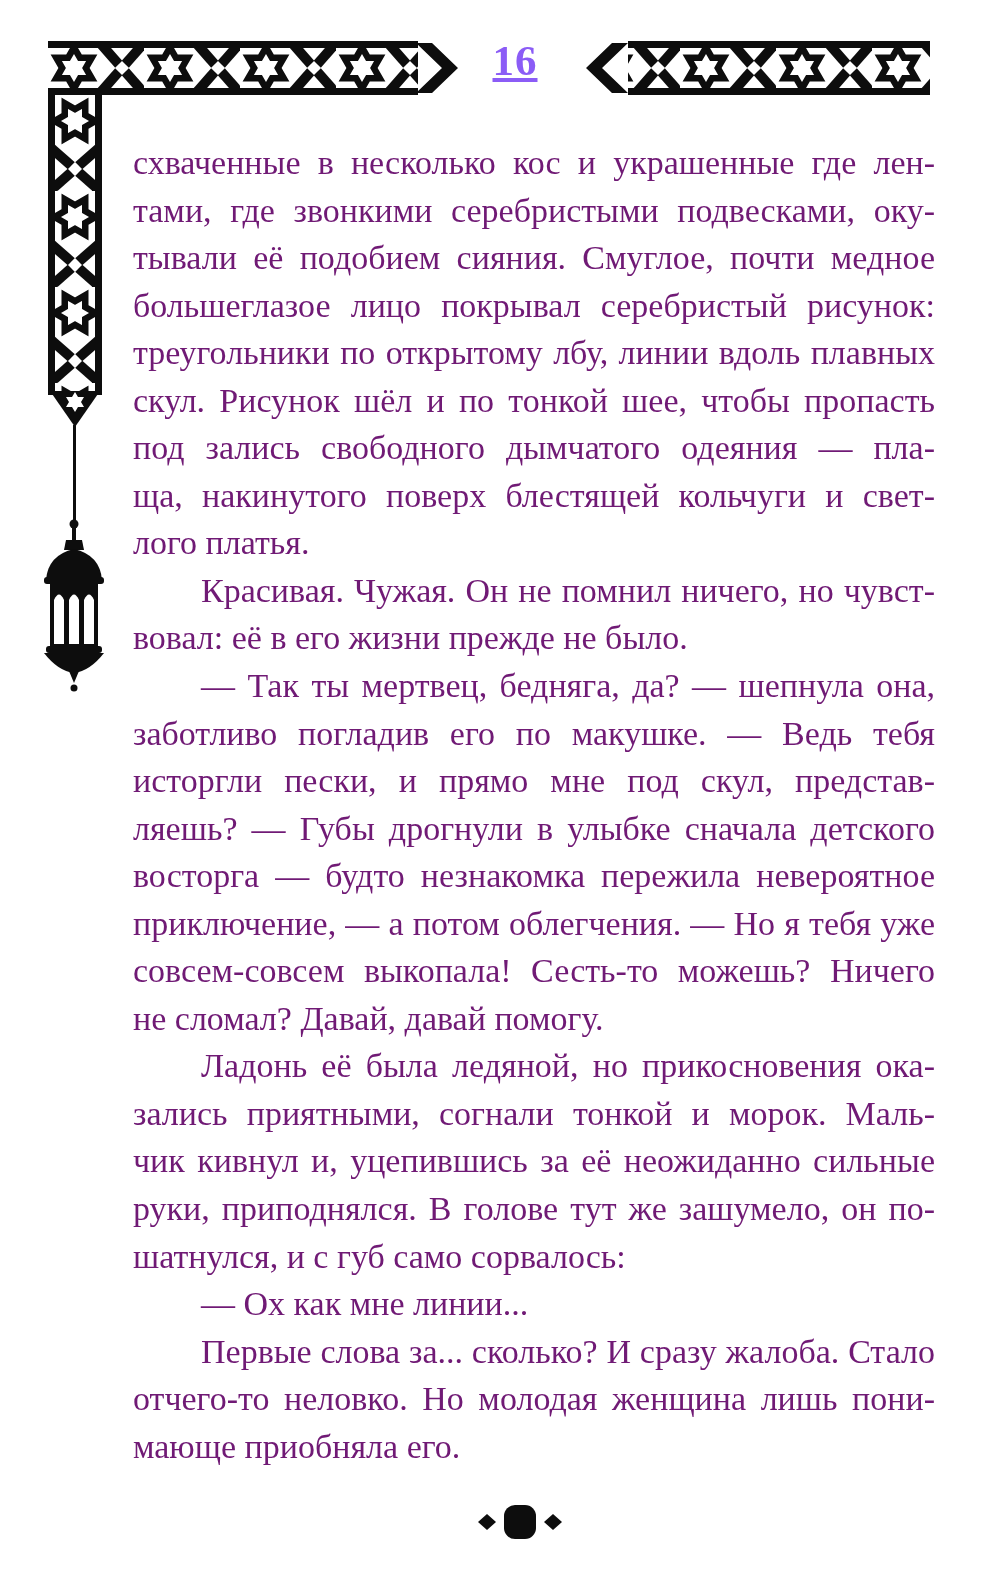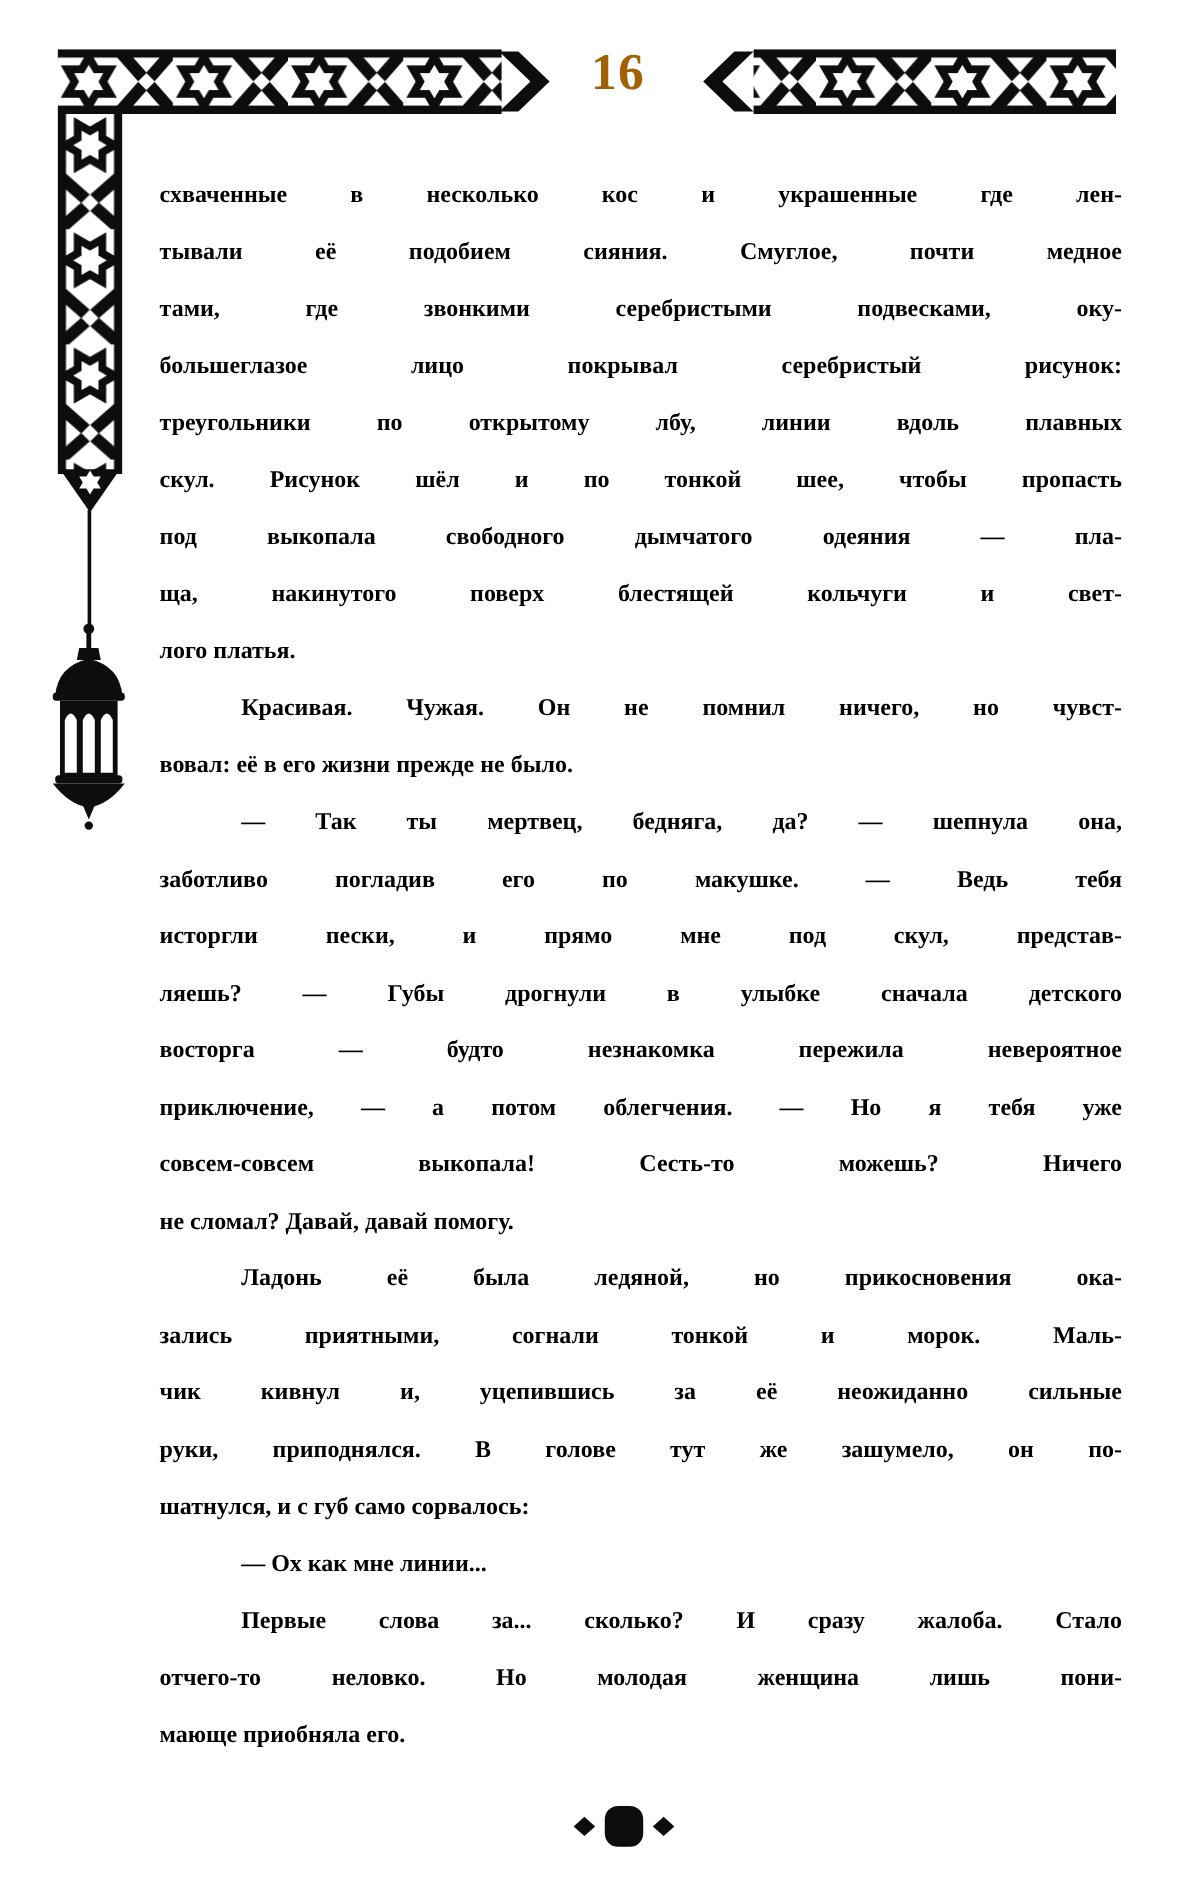--- a/index.html
+++ b/index.html
@@ -3,35 +3,36 @@
 <meta charset="utf-8">
 <style>
   html,body{margin:0;padding:0;}
   body{
     width:1000px;height:1578px;position:relative;
     background:#ffffff;overflow:hidden;
     font-family:"Liberation Serif", serif;
   }
   #page-number{
     position:absolute;left:465px;top:36px;width:100px;
-    text-align:center;font-size:43px;font-weight:700;color:#a16207;
+    text-align:center;font-size:43px;font-weight:700;color:#8b5cf6;
     letter-spacing:1px;
+    text-decoration:underline;
   }
   .band{position:absolute;top:41px;height:54px;}
   #band-left{left:48px;width:414px;}
   #band-right{left:584px;width:346px;}
   #band-vertical{position:absolute;left:48px;top:95px;width:54px;height:353px;}
   #lantern-string{
     position:absolute;left:73px;top:425px;width:3px;height:96px;
     background:#0d0d0d;
   }
   #lantern{position:absolute;left:42px;top:518px;}
   #text-block{
     position:absolute;left:133px;top:139px;width:802px;
-    font-size:20px;font-weight:700;color:#000000;
+    font-size:34px;font-weight:400;color:#701a75;
   }
   .line{
     height:47.55px;line-height:47.55px;
     text-align:justify;text-align-last:justify;
     overflow:visible;
   }
   .line.end{text-align-last:left;}
   .line.indent{padding-left:68px;}
   #footer-ornament{position:absolute;left:474px;top:1500px;}
 </style>
@@ -96,26 +97,26 @@
   </g>
   <g fill="#ffffff">
     <path d="M12,126 L12,82 Q17,71 22,82 L22,126 Z"></path>
     <path d="M27,126 L27,82 Q32,71 37,82 L37,126 Z"></path>
     <path d="M42,126 L42,82 Q47,71 52,82 L52,126 Z"></path>
   </g>
 </svg>
 
 <div id="text-block">
     <div class="line">схваченные в несколько кос и украшенные где лен-</div>
+    <div class="line">тами, где звонкими серебристыми подвесками, оку-</div>
     <div class="line">тывали её подобием сияния. Смуглое, почти медное</div>
-    <div class="line">тами, где звонкими серебристыми подвесками, оку-</div>
     <div class="line">большеглазое лицо покрывал серебристый рисунок:</div>
     <div class="line">треугольники по открытому лбу, линии вдоль плавных</div>
     <div class="line">скул. Рисунок шёл и по тонкой шее, чтобы пропасть</div>
-    <div class="line">под выкопала свободного дымчатого одеяния — пла-</div>
+    <div class="line">под зались свободного дымчатого одеяния — пла-</div>
     <div class="line">ща, накинутого поверх блестящей кольчуги и свет-</div>
     <div class="line end">лого платья.</div>
     <div class="line indent">Красивая. Чужая. Он не помнил ничего, но чувст-</div>
     <div class="line end">вовал: её в его жизни прежде не было.</div>
     <div class="line indent">— Так ты мертвец, бедняга, да? — шепнула она,</div>
     <div class="line">заботливо погладив его по макушке. — Ведь тебя</div>
     <div class="line">исторгли пески, и прямо мне под скул, представ-</div>
     <div class="line">ляешь? — Губы дрогнули в улыбке сначала детского</div>
     <div class="line">восторга — будто незнакомка пережила невероятное</div>
     <div class="line">приключение, — а потом облегчения. — Но я тебя уже</div>

